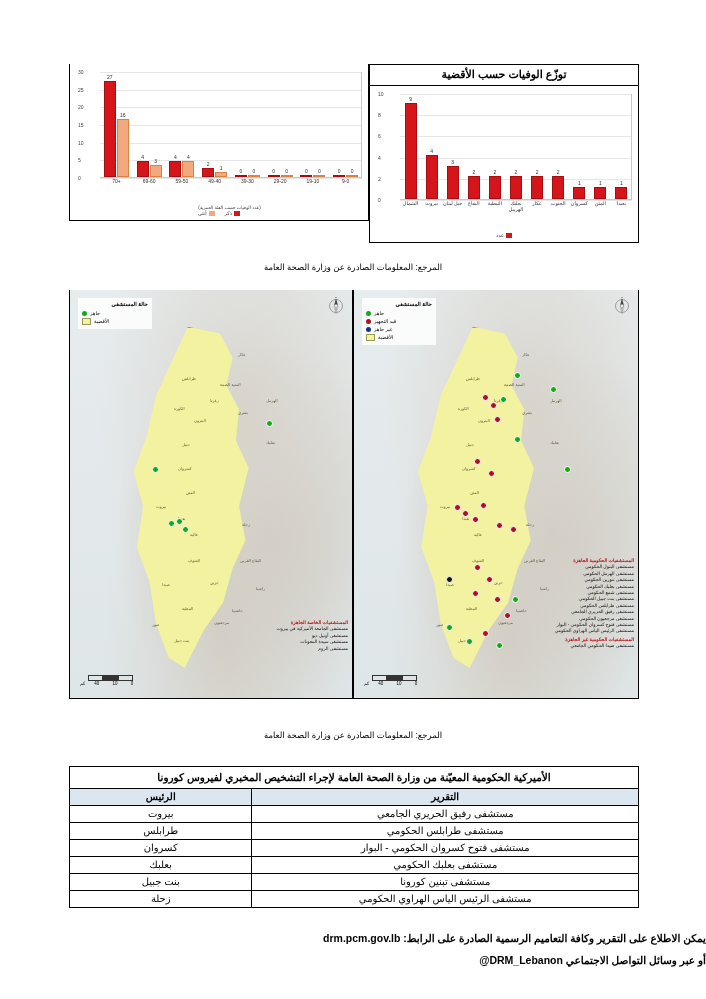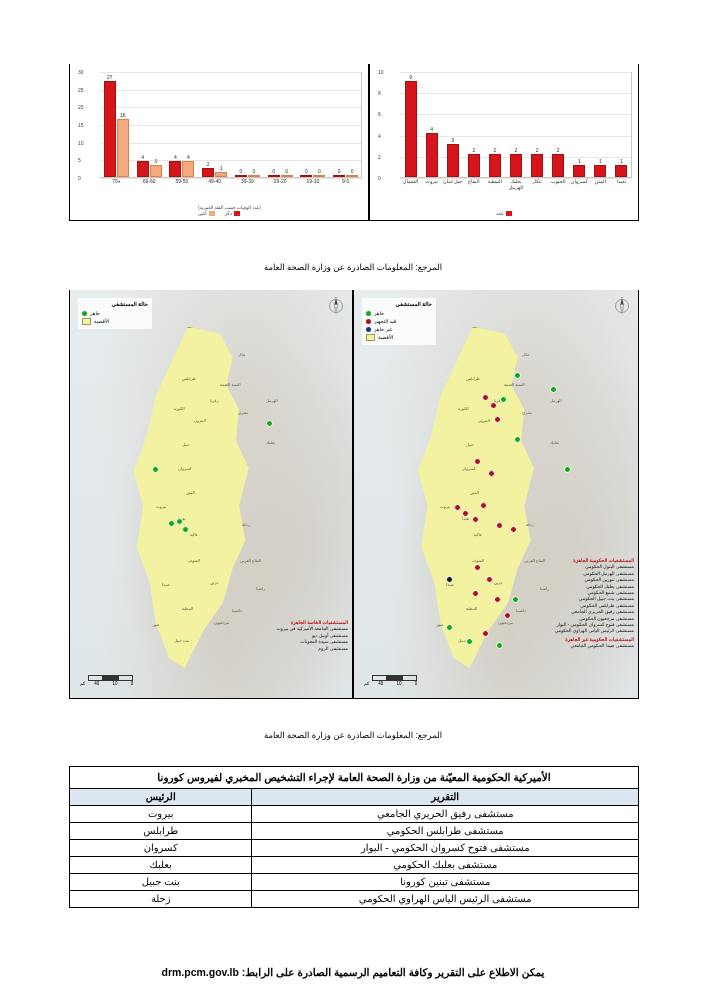--- a/index.html
+++ b/index.html
@@ -84,21 +84,21 @@
   .sb-seg{width:13px;height:4px;border:0.5px solid #333;}
   .sb-seg.fill{background:#333;}
 
   
   table.lab{border-collapse:collapse;width:100%;table-layout:fixed;}
   table.lab th,table.lab td{border:1px solid #000;font-size:10px;text-align:center;padding:2px 0 3px;}
   table.lab th{background:#dce6f1;font-weight:bold;}
   .tbl-title{border:1px solid #000;border-bottom:none;text-align:center;font-weight:bold;font-size:10.5px;padding:4px 0 5px;}
 
   
-  .footer{position:absolute;left:0;right:0;text-align:center;font-size:10.5px;font-weight:bold;line-height:16px;margin-top:34px;}
+  .footer{position:absolute;left:0;right:0;font-size:10.5px;font-weight:bold;line-height:16px;}
 </style>
 </head>
 <body>
 
 <div class="page">
 
   <div class="panel" style="left:69px;top:64px;width:300px;height:180px;">
     <div class="panel-body" style="height:156px;">
       <div class="chart-wrap">
         <div class="chart-plot" id="agePlot">
@@ -227,20 +227,21 @@
             <div class="xlabel">19-10</div>
             <div class="xlabel">9-0</div>
           </div>
         <div class="axis-note">(عدد الوفيات حسب الفئة العمرية)</div>
         <div class="chart-legend" id="ageLegend"><span class="legend-item"><span class="legend-swatch" style="background: rgb(214, 21, 26);"></span><span>ذكر</span></span><span class="legend-item"><span class="legend-swatch" style="background: rgb(242, 169, 126);"></span><span>أنثى</span></span></div>
       </div>
     </div>
   </div>
 
   <div class="panel" style="left:369px;top:64px;width:270px;height:180px;">
+    <div class="panel-title">توزّع الوفيات حسب الأقضية</div>
     <div class="panel-body" style="height:156px;">
       <div class="chart-wrap">
         <div class="chart-plot" id="cazaPlot">
             <div class="gridline" style="top: 0%;"></div>
             <div class="ytick" style="top: 0%;">10</div>
             <div class="gridline" style="top: 20%;"></div>
             <div class="ytick" style="top: 20%;">8</div>
             <div class="gridline" style="top: 40%;"></div>
             <div class="ytick" style="top: 40%;">6</div>
             <div class="gridline" style="top: 60%;"></div>
@@ -611,14 +612,15 @@
           </tr>
           <tr>
             <td>مستشفى الرئيس الياس الهراوي الحكومي</td>
             <td>زحلة</td>
           </tr>
         </tbody>
     </table>
   </div>
 
   <div class="footer" style="top:930px;">يمكن الاطلاع على التقرير وكافة التعاميم الرسمية الصادرة على الرابط: drm.pcm.gov.lb</div>
+  <div class="footer" style="top:952px;">أو عبر وسائل التواصل الاجتماعي DRM_Lebanon@</div>
 
 </div>
 
 </body></html>

